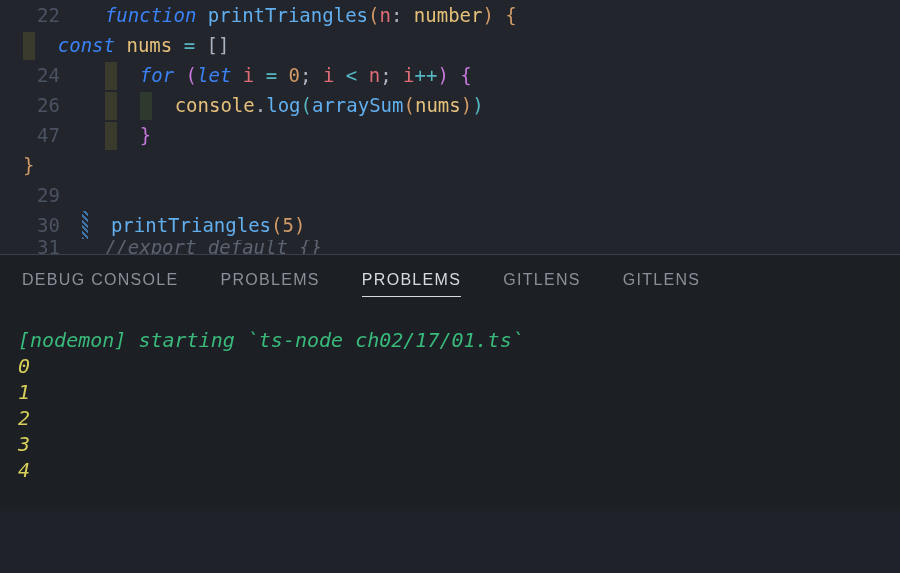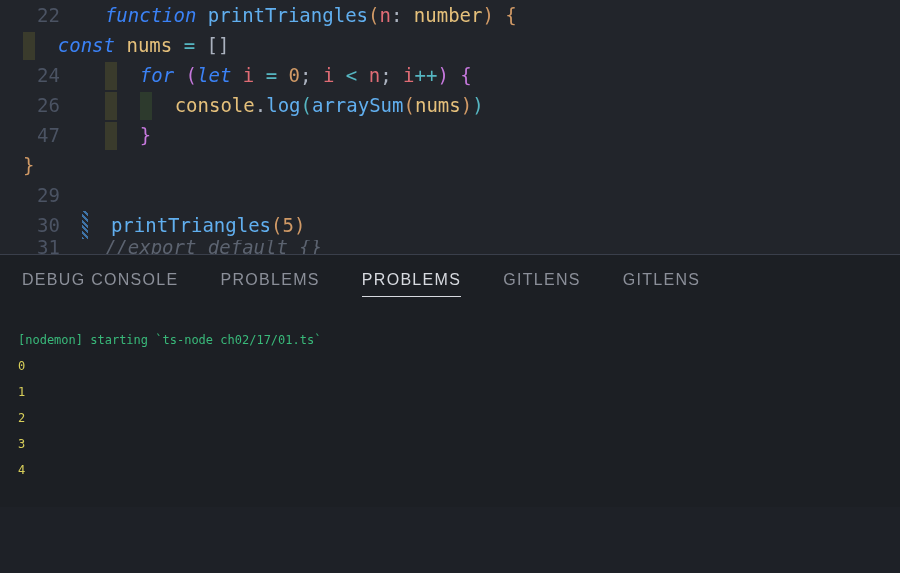--- a/index.html
+++ b/index.html
@@ -91,23 +91,24 @@
     content:"";
     position:absolute;
     left:0; right:0; bottom:0;
     height:1px;
     background:#d7dae0;
   }
 
   .terminal-body {
     padding: 18px 14px 0 18px;
     font-family: "Menlo","Consolas","DejaVu Sans Mono", monospace;
-    font-size: 12px;
+    font-size: 20px;
     line-height: 26px;
     white-space: pre;
+    font-style: italic;
   }
   .term-green  { color:#39b97a; }
   .term-yellow { color:#d8cf5a; }
 
   .partial-line {
     height: 14px;
     overflow:hidden;
     line-height:30px;
   }
   .partial-line .gutter { color:#4b5363; }

